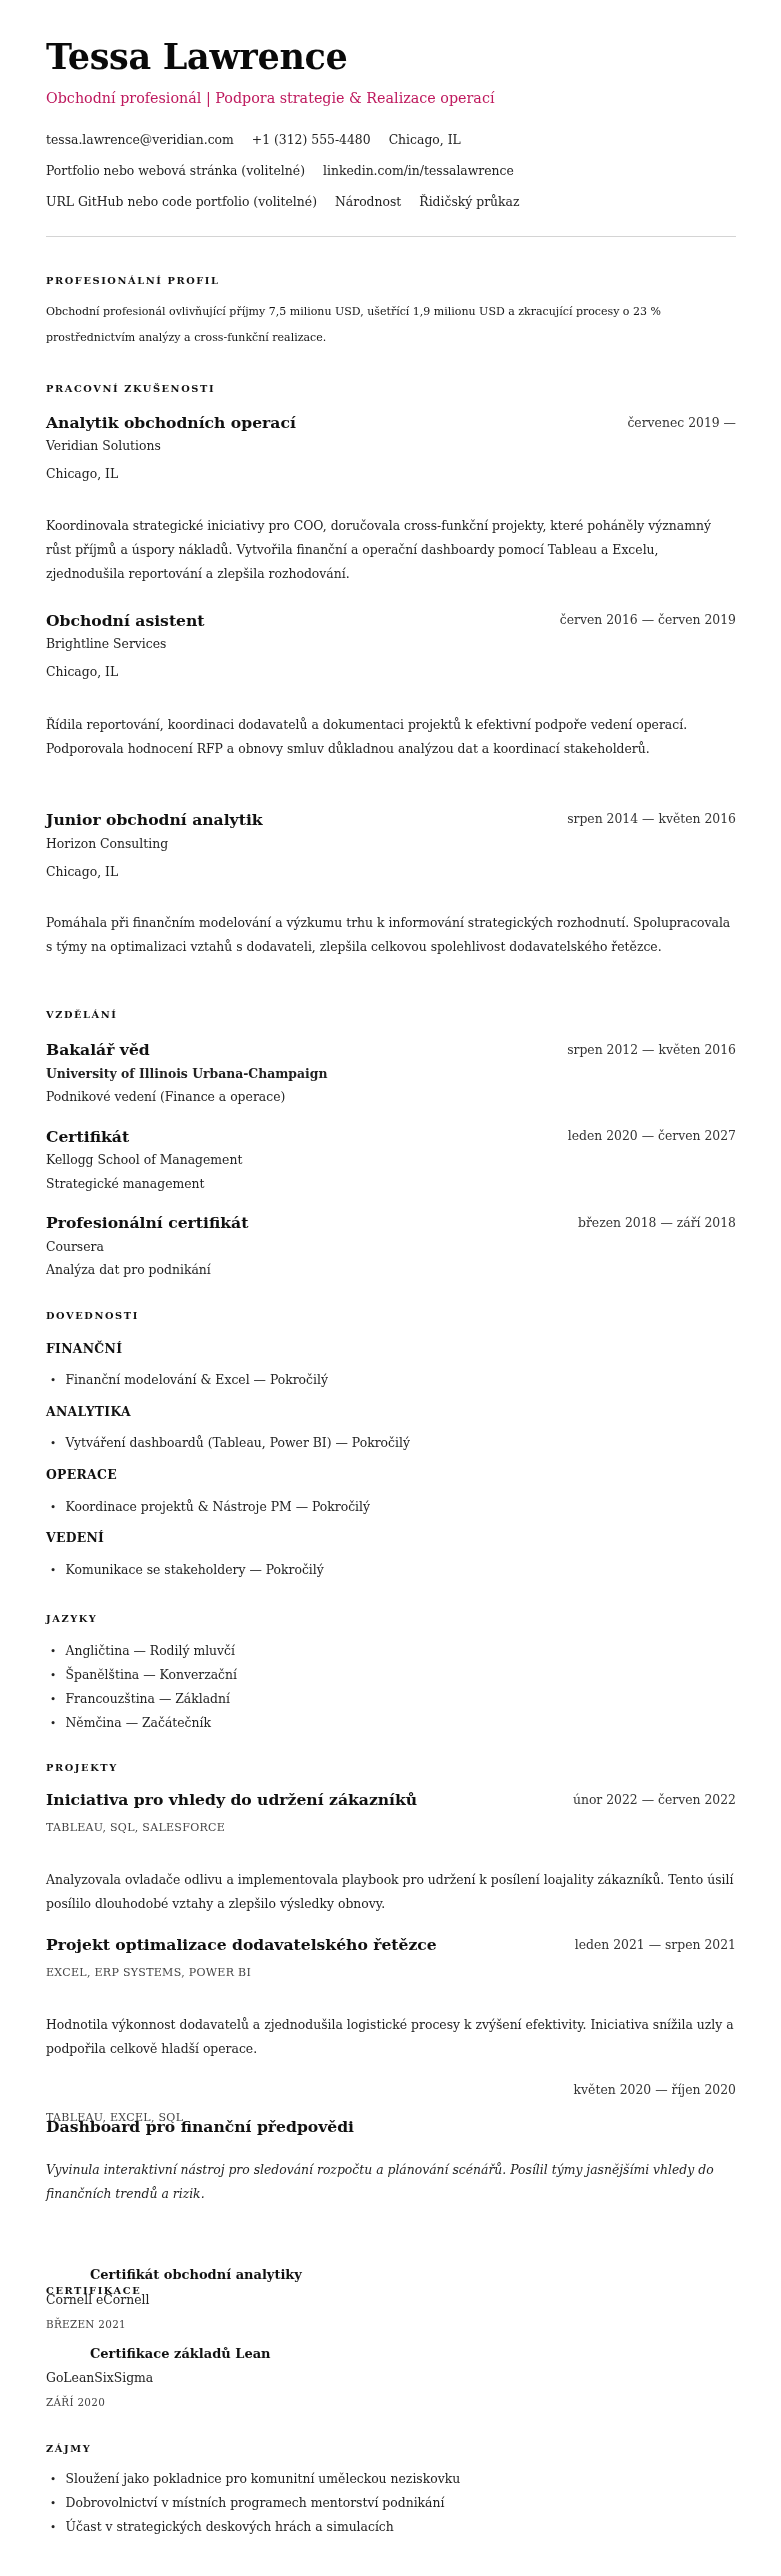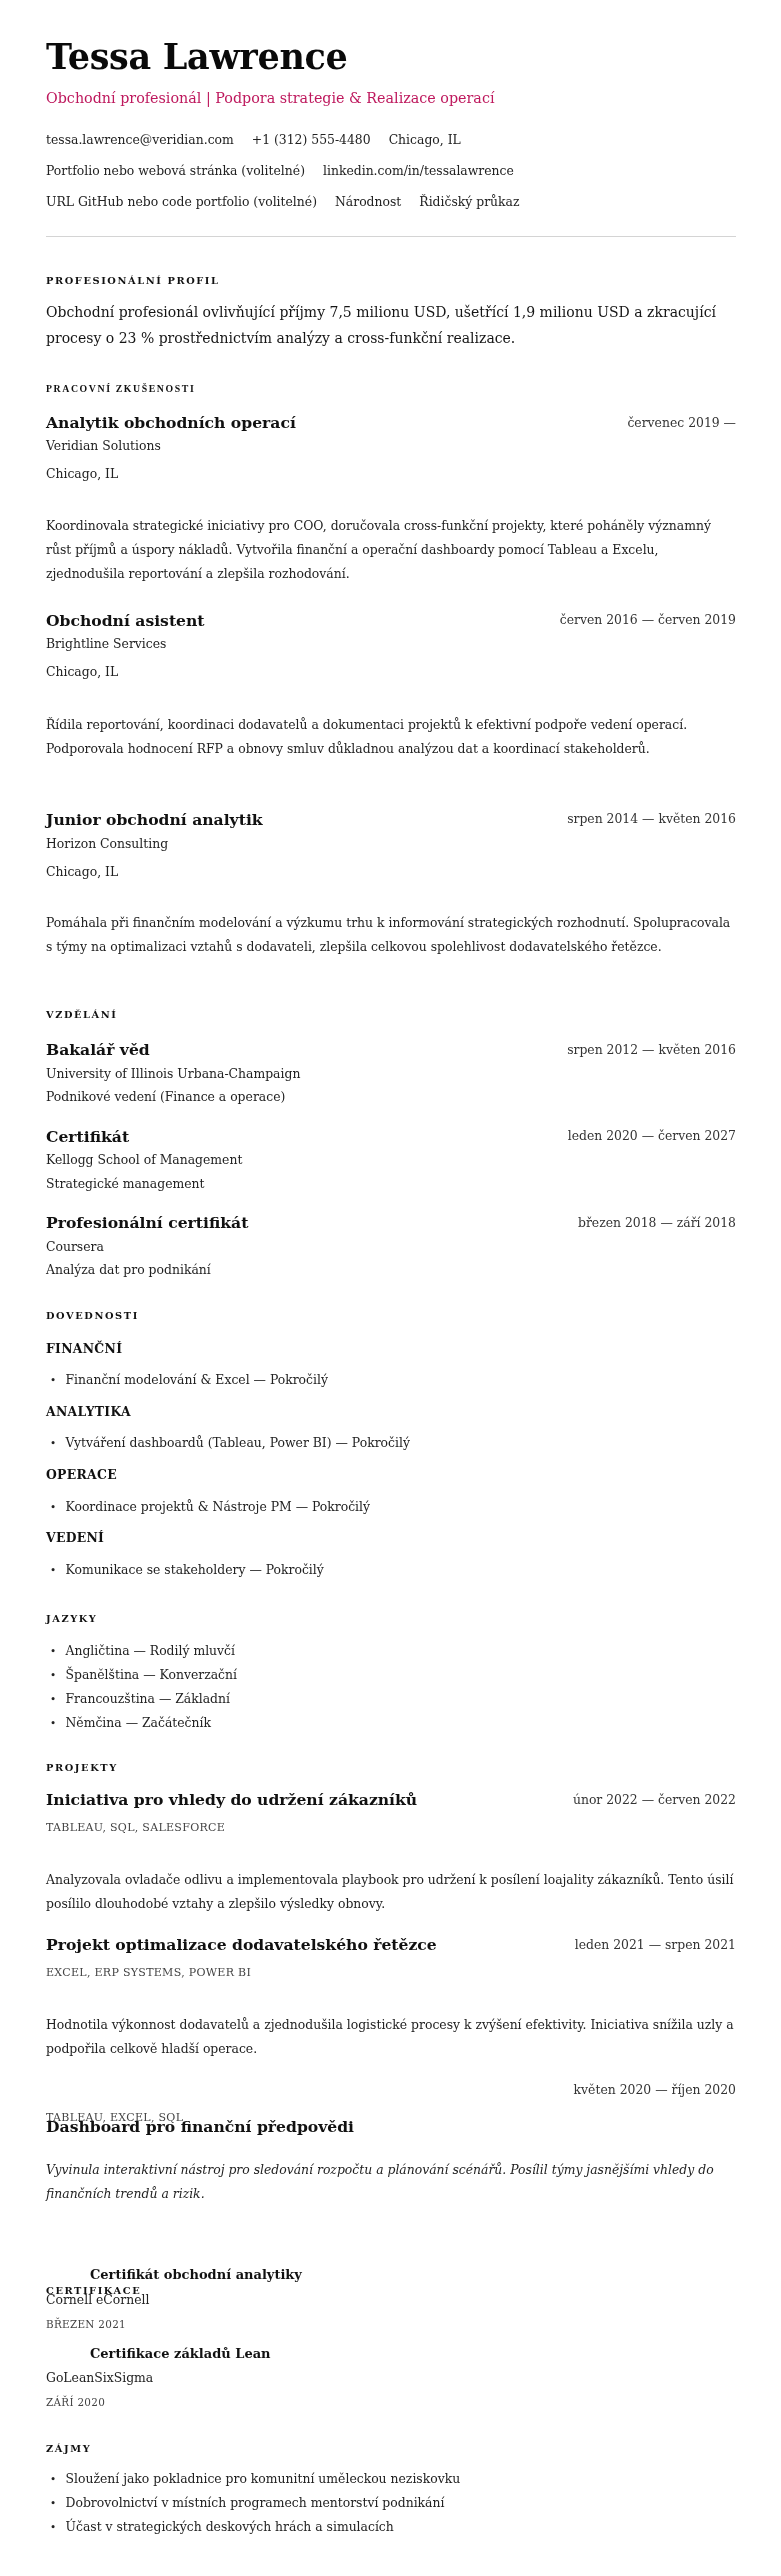--- a/index.html
+++ b/index.html
@@ -15,21 +15,21 @@
   .page { position: absolute; left: 46px; top: 0; width: 690px; }
 
   .name { position: absolute; top: 38px; left: 0; font-size: 35px; font-weight: bold; color: #0a0a0a; line-height: 1.1; letter-spacing: -0.3px; }
   .subtitle { position: absolute; top: 90px; left: 0; font-size: 14.3px; color: #be185d; }
   .contact-line { position: absolute; left: 0; font-size: 12.4px; color: #222; white-space: nowrap; }
   .contact-line span { margin-right: 18px; }
   .rule { position: absolute; top: 236px; left: 0; width: 690px; height: 1.3px; background: #d4d4d4; }
 
   .sec-h { position: absolute; left: 0; font-size: 9.8px; font-weight: bold; letter-spacing: 1.6px; color: #111; text-transform: uppercase; }
 
-  .profile-text { position: absolute; top: 299px; left: 0; width: 690px; font-size: 14px; line-height: 26px; color: #151515; }
+  .profile-text { position: absolute; top: 299px; left: 0; width: 690px; font-size: 11px; line-height: 26px; color: #151515; }
 
   .item-title { position: absolute; left: 0; font-size: 15.6px; font-weight: bold; color: #111; white-space: nowrap; }
   .item-date { position: absolute; right: 0; font-size: 12.4px; color: #333; white-space: nowrap; text-align: right; }
   .item-line { position: absolute; left: 0; font-size: 12.4px; color: #222; white-space: nowrap; }
   .item-desc { position: absolute; left: 0; width: 690px; font-size: 12.4px; line-height: 24px; color: #222; }
   .tags { position: absolute; left: 0; font-size: 11px; color: #444; letter-spacing: 0.3px; white-space: nowrap; }
 
   .skill-cat { position: absolute; left: 0; font-size: 12.4px; font-weight: bold; color: #111; letter-spacing: 0.3px; }
   .bullet { position: absolute; left: 0; font-size: 12.4px; color: #222; white-space: nowrap; }
   .bullet .dot { display: inline-block; width: 19.5px; padding-left: 3.9px; font-size: 10.4px; }
@@ -54,21 +54,21 @@
   </div>
   <div class="contact-line" style="top:194px;">
     <span>URL GitHub nebo code portfolio (volitelné)</span><span>Národnost</span><span>Řidičský průkaz</span>
   </div>
 
   <div class="rule"></div>
 
   <div class="sec-h" style="top:275px;">PROFESIONÁLNÍ PROFIL</div>
   <div class="profile-text">Obchodní profesionál ovlivňující příjmy 7,5 milionu USD, ušetřící 1,9 milionu USD a zkracující procesy o 23 % prostřednictvím analýzy a cross-funkční realizace.</div>
 
-  <div class="sec-h" style="top:383px;font-family:Liberation Serif, serif;">PRACOVNÍ ZKUŠENOSTI</div>
+  <div class="sec-h" style="top:383px;">PRACOVNÍ ZKUŠENOSTI</div>
 
   <div>
     <div class="item-title" style="top:413px;">Analytik obchodních operací</div>
     <div class="item-date" style="top:415px;">červenec 2019 —</div>
     <div class="item-line" style="top:438px;">Veridian Solutions</div>
     <div class="item-line" style="top:466px;">Chicago, IL</div>
     <div class="item-desc" style="top:514px;">Koordinovala strategické iniciativy pro COO, doručovala cross-funkční projekty, které poháněly významný růst příjmů a úspory nákladů. Vytvořila finanční a operační dashboardy pomocí Tableau a Excelu, zjednodušila reportování a zlepšila rozhodování.</div>
   </div>
 
   <div>
@@ -85,21 +85,21 @@
     <div class="item-line" style="top:836px;">Horizon Consulting</div>
     <div class="item-line" style="top:864px;">Chicago, IL</div>
     <div class="item-desc" style="top:911px;">Pomáhala při finančním modelování a výzkumu trhu k informování strategických rozhodnutí. Spolupracovala s týmy na optimalizaci vztahů s dodavateli, zlepšila celkovou spolehlivost dodavatelského řetězce.</div>
   </div>
 
   <div class="sec-h" style="top:1009px;">VZDĚLÁNÍ</div>
 
   <div>
     <div class="item-title" style="top:1040px;">Bakalář věd</div>
     <div class="item-date" style="top:1042px;">srpen 2012 — květen 2016</div>
-    <div class="item-line" style="top:1066px;">University of Illinois Urbana-Champaign</div>
+    <div class="item-line" style="top:1066px;font-weight:bold;">University of Illinois Urbana-Champaign</div>
     <div class="item-line" style="top:1089px;">Podnikové vedení (Finance a operace)</div>
   </div>
 
   <div>
     <div class="item-title" style="top:1127px;">Certifikát</div>
     <div class="item-date" style="top:1128px;">leden 2020 — červen 2027</div>
     <div class="item-line" style="top:1152px;">Kellogg School of Management</div>
     <div class="item-line" style="top:1176px;">Strategické management</div>
   </div>
 

